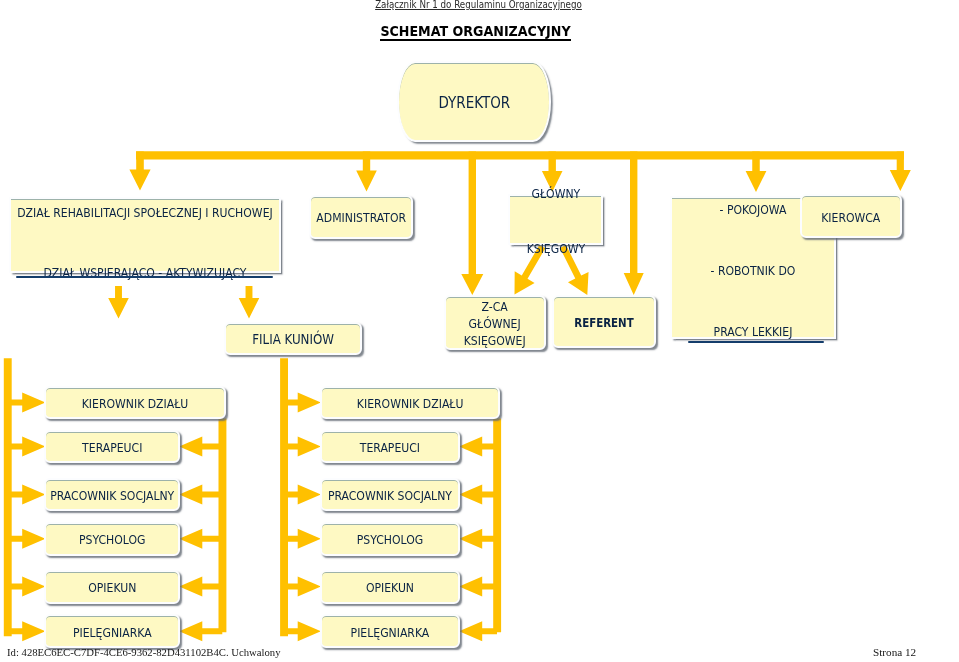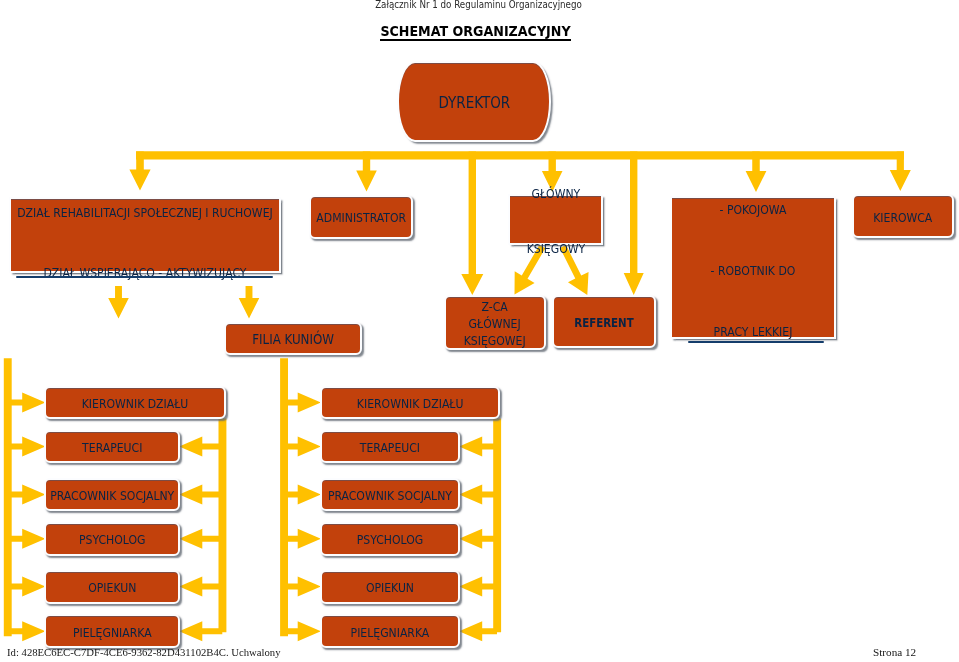--- a/index.html
+++ b/index.html
@@ -1,29 +1,29 @@
 <!DOCTYPE html>
 <html><head>
 <meta charset="utf-8">
 <title>Schemat Organizacyjny</title>
 <style>
   html,body{margin:0;padding:0;background:#ffffff;}
   body{width:959px;height:662px;position:relative;overflow:hidden;
        font-family:"DejaVu Sans Condensed","DejaVu Sans",sans-serif;-webkit-font-smoothing:antialiased;}
   #stage{position:absolute;left:0;top:0;width:959px;height:662px;}
   #doc-header{position:absolute;left:-1px;top:-1px;width:959px;text-align:center;font-size:9.7px;color:#2b2b2b;}
-  #doc-header span{display:inline-block;}
+  #doc-header span{display:inline-block;text-decoration:underline;}
   #doc-title{position:absolute;left:-4px;top:22.5px;width:959px;text-align:center;font-size:14.1px;font-weight:bold;color:#000;}
   #doc-title span{display:inline-block;border-bottom:2.1px solid #000;padding-bottom:0px;}
   #footer-id{position:absolute;left:7px;top:646px;font-family:"Liberation Serif",serif;font-size:11.2px;color:#161616;transform:scaleX(.955);transform-origin:left center;}
   #footer-page{position:absolute;left:873px;top:646px;font-family:"Liberation Serif",serif;font-size:11.2px;color:#161616;}
   svg#connectors{position:absolute;left:0;top:0;width:959px;height:662px;}
   .node{position:absolute;box-sizing:border-box;display:flex;flex-direction:column;
         align-items:center;justify-content:center;text-align:center;color:#0a2344;
-        background:#c2410c;border:2.6px solid #fcfdff;border-radius:6px;
+        background:#fef9c3;border:2.6px solid #fcfdff;border-radius:6px;
         box-shadow:2.3px 2.3px 1.6px -0.6px rgba(96,104,114,.80), inset 0 1px 0 rgba(40,90,140,.45);
         font-size:12.1px;line-height:1.42;}
   .node.sq{border-radius:0;gap:34px;}
   .underbar{position:absolute;background:#143d6b;border-radius:1px;}
   .node.pill{border-radius:18px/40px;}
   .node.ml span{transform:translateY(-1.2px);}
   .node.ml2 span{transform:translateY(0.5px);}
   .node span{display:block;transform:translateY(2px);transform-origin:center;white-space:nowrap;}
 </style>
 </head>
@@ -92,21 +92,21 @@
     <span>GŁÓWNY</span>
     <span>KSIĘGOWY</span>
   </div>
 
   <div class="node sq ml" style="left:669.6px;top:198.6px;width:166.8px;height:143.3px;justify-content:flex-start;line-height:27px;margin-top:-3px;">
     <span>- POKOJOWA</span>
     <span>- ROBOTNIK DO</span>
     <span>PRACY LEKKIEJ</span>
   </div>
 
-  <div class="node" style="left:852px;top:194.3px;width:101.5px;height:44.1px;">
+  <div class="node" style="left:800px;top:194.3px;width:101.5px;height:44.1px;">
     <span>KIEROWCA</span>
   </div>
 
 
   <div class="node" style="left:224.4px;top:322.4px;width:137.5px;height:32.9px;font-size:13.2px;">
     <span>FILIA KUNIÓW</span>
   </div>
 
   <div class="node" style="left:443.5px;top:294.6px;width:102.3px;height:55.1px;line-height:17px;">
     <span>Z-CA</span>

